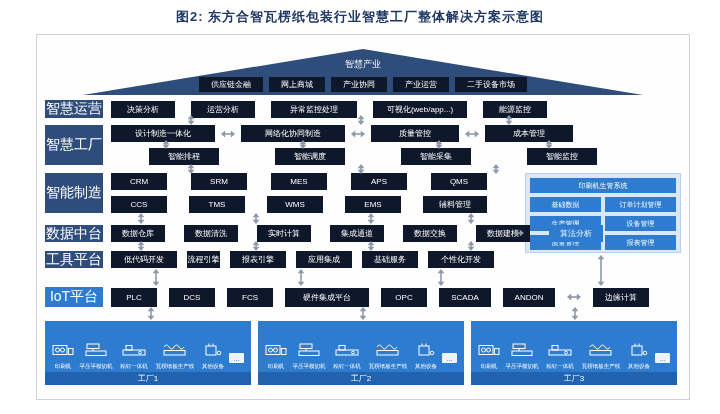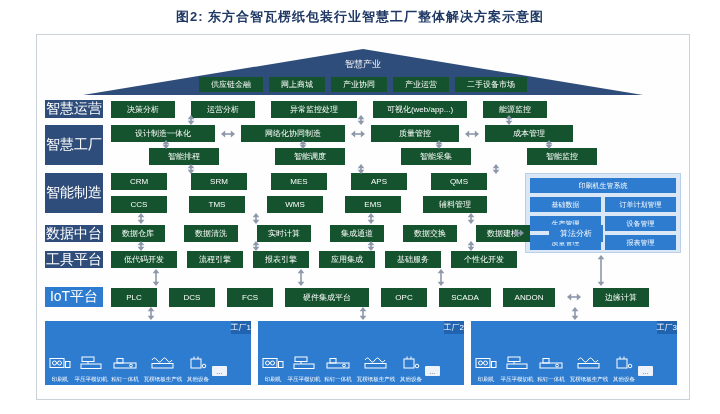--- a/index.html
+++ b/index.html
@@ -4,34 +4,34 @@
 <style>
   html,body{margin:0;padding:0;background:#ffffff;}
   .stage{position:relative;width:720px;height:414px;background:#ffffff;overflow:hidden;
          font-family:"Liberation Sans","DejaVu Sans",sans-serif;}
   .fig-title{position:absolute;top:8px;left:0;width:720px;text-align:center;
              font-size:13px;font-weight:bold;color:#1f3864;letter-spacing:1px;}
   .frame{position:absolute;left:36px;top:34px;width:652px;height:364px;
          border:1px solid #ccd2da;background:#fefefe;}
   .box{display:flex;align-items:center;justify-content:center;color:#fff;
        white-space:nowrap;font-size:8px;box-sizing:border-box;padding:0 2px;overflow:hidden;}
-  .gray{background:#14532d;}
+  .gray{background:#0f172a;}
   .blue{background:#2e7cd0;}
   .band{position:absolute;display:flex;align-items:center;}
   .rlabel{position:absolute;left:8px;width:58px;background:#2f4d7a;color:#fff;
           display:flex;align-items:center;justify-content:center;font-size:14px;box-sizing:border-box;}
   .rlabel.blue{background:#2e7cd0;}
   .roof-label{position:absolute;top:23px;left:0;width:652px;text-align:center;color:#fff;font-size:9px;font-family:Liberation Mono, monospace;}
   .roof-items{position:absolute;top:42px;left:50%;transform:translateX(-50%);display:flex;gap:6px;}
   .panel{position:absolute;left:488px;top:138px;width:156px;height:80px;background:#d9e7f7;
          border:1px solid #b9d0ea;box-sizing:border-box;padding:4px;}
   .panel-grid{display:grid;grid-template-columns:1fr 1fr;gap:4px;margin-top:4px;}
   .panel .box{height:15px;font-size:7px;}
   .va,.ha{position:absolute;line-height:0;}
-  .factory{width:206px;height:64px;background:#2e7cd0;display:flex;box-sizing:border-box;}
+  .factory{width:206px;height:64px;background:#2e7cd0;display:flex;flex-direction:column;box-sizing:border-box;}
   .machines{flex:1;display:flex;align-items:flex-end;justify-content:space-evenly;padding:3px 2px 1px;}
   .machine{display:flex;flex-direction:column;align-items:center;gap:1px;}
   .mlabel{font-size:6px;color:#fff;white-space:nowrap;transform:scale(.92);}
   .dots{width:15px;height:10px;background:#eef3fa;color:#44566e;font-size:7px;line-height:7px;
         display:flex;align-items:center;justify-content:center;margin-bottom:8px;border-radius:1px;}
   .fname{height:13px;background:#2263b0;color:#fff;display:flex;align-items:center;
          justify-content:center;font-size:8px;}
 </style>
 </head>
 <body>
@@ -126,21 +126,21 @@
       <span class="box gray" style="width:54px;height:17px">实时计算</span>
       <span class="box gray" style="width:54px;height:17px">集成通道</span>
       <span class="box gray" style="width:54px;height:17px">数据交换</span>
       <span class="box gray" style="width:54px;height:17px">数据建模</span>
       <span class="box blue" style="width:54px;height:17px">算法分析</span>
     </div>
 
     <div class="rlabel" style="top:216px;height:17px">工具平台</div>
     <div class="band" style="left:74px;top:216px;height:17px;gap:10px">
       <span class="box gray" style="width:66px;height:17px">低代码开发</span>
-      <span class="box gray" style="width:56px;height:17px">流程引擎</span>
+      <span class="box gray" style="width:33px;height:17px">流程引擎</span>
       <span class="box gray" style="width:56px;height:17px">报表引擎</span>
       <span class="box gray" style="width:56px;height:17px">应用集成</span>
       <span class="box gray" style="width:56px;height:17px">基础服务</span>
       <span class="box gray" style="width:66px;height:17px">个性化开发</span>
     </div>
 
     <div class="rlabel blue" style="top:252px;height:20px">IoT平台</div>
     <div class="band" style="left:74px;top:252px;height:20px;gap:12px">
       <span class="box gray" style="width:46px;height:19px">PLC</span>
       <span class="box gray" style="width:46px;height:19px">DCS</span>

